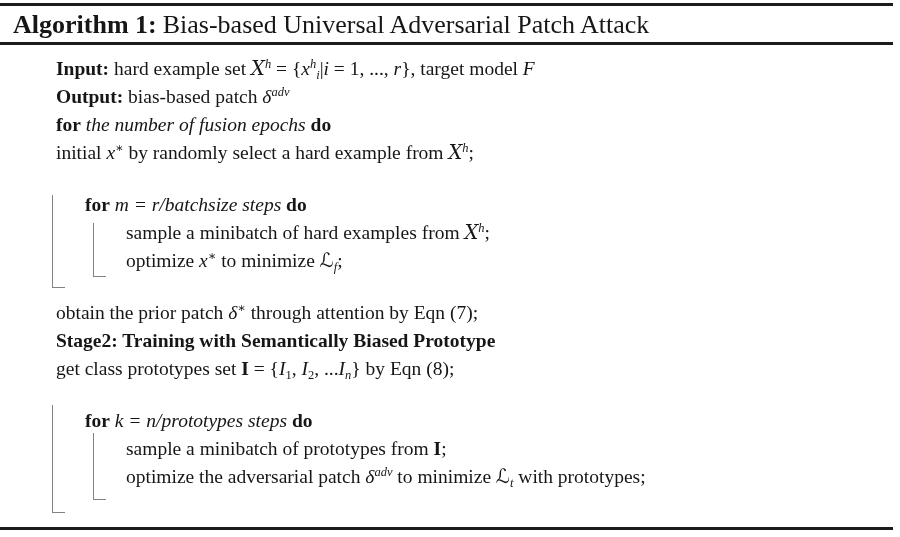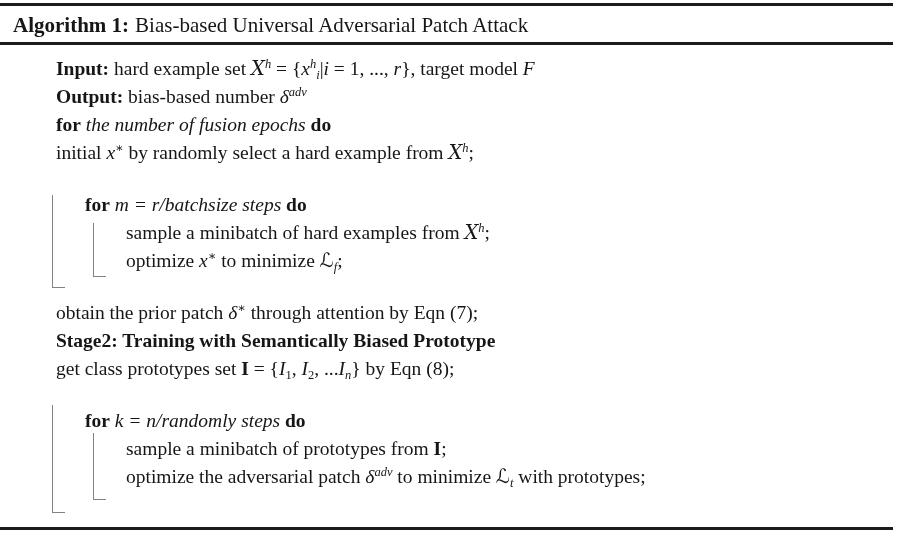--- a/index.html
+++ b/index.html
@@ -10,21 +10,21 @@
   .page{
     position:relative;width:900px;height:537px;background:var(--bg);
     color:var(--text);font-family:"Liberation Serif","DejaVu Serif",serif;
     overflow:hidden;
   }
   .rule{position:absolute;left:0;width:893px;background:var(--rule);}
   .rule-top{top:3px;height:3px;}
   .rule-mid{top:42px;height:2.5px;}
   .rule-bottom{top:527px;height:3px;}
   .title{
-    position:absolute;left:13px;top:12px;font-size:21px;line-height:26px;
+    position:absolute;left:13px;top:12px;font-size:26px;line-height:26px;
     white-space:nowrap;
   }
   .title .label{font-weight:bold;}
   .title .rest{margin-left:6px;}
   .algo-body{
     position:absolute;left:12px;top:55px;width:900px;font-size:19.5px;
   }
   .line{height:28px;line-height:28px;white-space:nowrap;}
   .ind0{padding-left:44px;}
   .ind1{padding-left:73px;margin-top:24px;}
@@ -53,30 +53,30 @@
   <div class="rule rule-top"></div>
 
   <div class="title">
     <span class="label">Algorithm 1:</span><span class="rest">Bias-based Universal Adversarial Patch Attack</span>
   </div>
 
   <div class="rule rule-mid"></div>
 
   <div class="algo-body" id="algo-body">
       <div class="line ind0"><span class="f-b">Input:</span><span class="f-r"> hard example set </span><span class="f-cal">X</span><span class="f-i sup">h</span><span class="f-r"> = {</span><span class="f-i">x</span><span class="f-i sup">h</span><span class="f-i sub">i</span><span class="f-r">|</span><span class="f-i">i</span><span class="f-r"> = 1, ..., </span><span class="f-i">r</span><span class="f-r">}, target model </span><span class="f-i">F</span></div>
-      <div class="line ind0"><span class="f-b">Output:</span><span class="f-r"> bias-based number </span><span class="f-i">δ</span><span class="f-i sup">adv</span></div>
+      <div class="line ind0"><span class="f-b">Output:</span><span class="f-r"> bias-based patch </span><span class="f-i">δ</span><span class="f-i sup">adv</span></div>
       <div class="line ind0"><span class="f-b">for</span><span class="f-i"> the number of fusion epochs </span><span class="f-b">do</span></div>
       <div class="line ind0"><span class="f-r">initial </span><span class="f-i">x</span><span class="f-r sup">∗</span><span class="f-r"> by randomly select a hard example from </span><span class="f-cal">X</span><span class="f-i sup">h</span><span class="f-r">;</span></div>
       <div class="line ind1"><span class="f-b">for</span><span class="f-i"> m = r/batchsize steps </span><span class="f-b">do</span></div>
       <div class="line ind2"><span class="f-r">sample a minibatch of hard examples from </span><span class="f-cal">X</span><span class="f-i sup">h</span><span class="f-r">;</span></div>
       <div class="line ind2"><span class="f-r">optimize </span><span class="f-i">x</span><span class="f-r sup">∗</span><span class="f-r"> to minimize </span><span class="f-cal">ℒ</span><span class="f-i sub">f</span><span class="f-r">;</span></div>
       <div class="line ind0 gap"><span class="f-r">obtain the prior patch </span><span class="f-i">δ</span><span class="f-r sup">∗</span><span class="f-r"> through attention by Eqn (7);</span></div>
       <div class="line ind0"><span class="f-b">Stage2: Training with Semantically Biased Prototype</span></div>
       <div class="line ind0"><span class="f-r">get class prototypes set </span><span class="f-b">I</span><span class="f-r"> = {</span><span class="f-i">I</span><span class="f-r sub">1</span><span class="f-r">, </span><span class="f-i">I</span><span class="f-r sub">2</span><span class="f-r">, ...</span><span class="f-i">I</span><span class="f-i sub">n</span><span class="f-r">} by Eqn (8);</span></div>
-      <div class="line ind1"><span class="f-b">for</span><span class="f-i"> k = n/randomly steps </span><span class="f-b">do</span></div>
+      <div class="line ind1"><span class="f-b">for</span><span class="f-i"> k = n/prototypes steps </span><span class="f-b">do</span></div>
       <div class="line ind2"><span class="f-r">sample a minibatch of prototypes from </span><span class="f-b">I</span><span class="f-r">;</span></div>
       <div class="line ind2"><span class="f-r">optimize the adversarial patch </span><span class="f-i">δ</span><span class="f-i sup">adv</span><span class="f-r"> to minimize </span><span class="f-cal">ℒ</span><span class="f-i sub">t</span><span class="f-r"> with prototypes;</span></div>
     </div>
 
   <div class="bracket br-1-outer"></div>
   <div class="bracket br-1-inner"></div>
   <div class="bracket br-2-outer"></div>
   <div class="bracket br-2-inner"></div>
 
   <div class="rule rule-bottom"></div>

